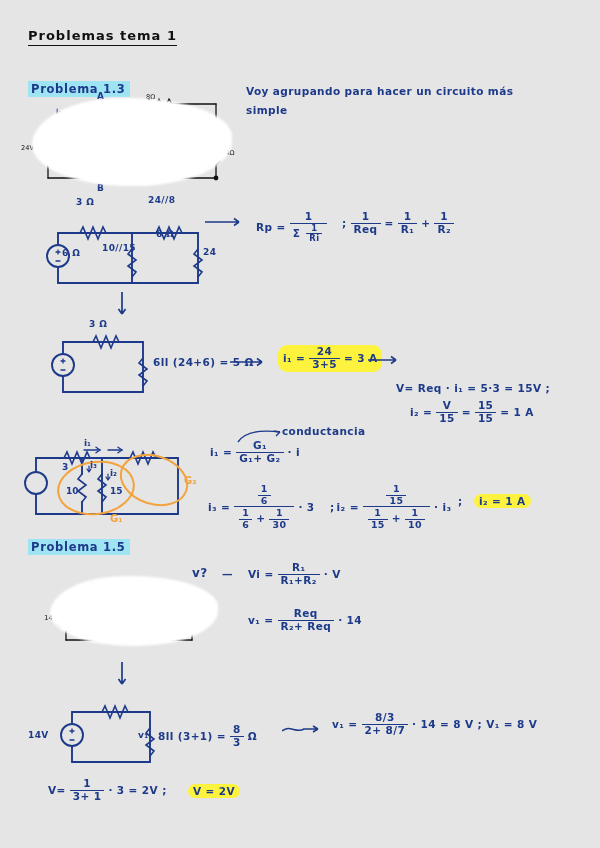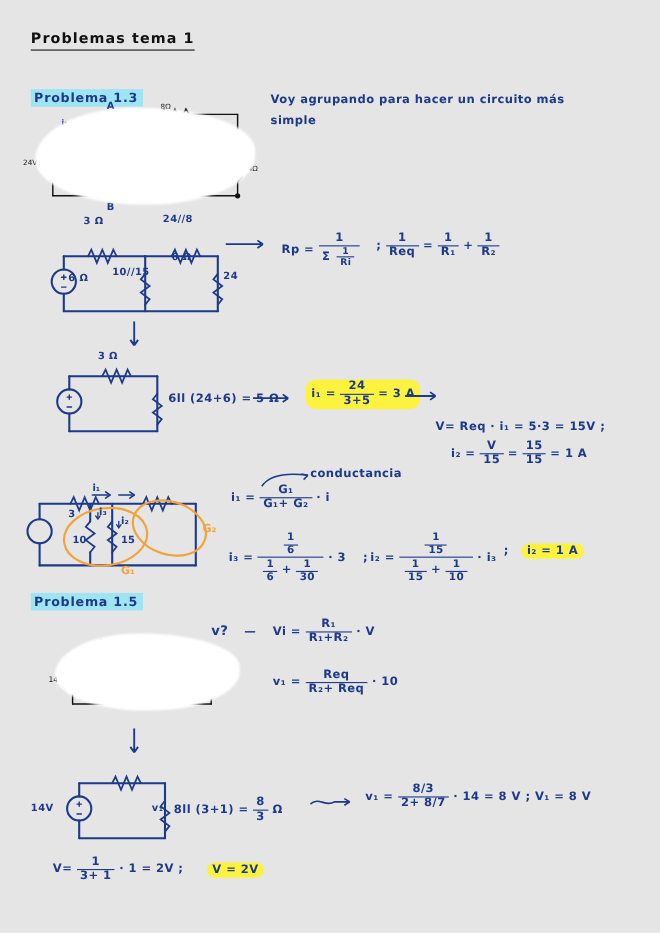--- a/index.html
+++ b/index.html
@@ -432,21 +432,21 @@
     </span>
   </div>
 
   <div class="abs hw md" style="left:248px;top:608px;">
     <span class="eq">
       <span>v₁ =</span>
       <span class="frac">
         <span class="num">Req</span>
         <span class="den">R₂+ Req</span>
       </span>
-      <span>· 10</span>
+      <span>· 14</span>
     </span>
   </div>
 
   <svg class="abs" style="left:116px;top:662px;" width="12" height="28">
     <path d="M6 0 L6 22 M6 22 l-3.5 -5 M6 22 l3.5 -5" stroke="#1d3a8a" stroke-width="1.7" fill="none"></path>
   </svg>
 
   <div class="circ" style="left:50px;top:698px;">
     <svg width="140" height="75" viewBox="0 0 140 75">
       <g stroke="#1d3a8a" stroke-width="1.9" fill="none" stroke-linecap="round">
@@ -491,18 +491,18 @@
     </span>
   </div>
 
   <div class="abs hw md" style="left:48px;top:778px;">
     <span class="eq">
       <span>V=</span>
       <span class="frac">
         <span class="num">1</span>
         <span class="den">3+ 1</span>
       </span>
-      <span>· 1  = 2V  ;</span>
+      <span>· 3  = 2V  ;</span>
     </span>
   </div>
   <div class="abs hw md hl" style="left:188px;top:784px;">V = 2V</div>
 
 </div>
 
 </body></html>

